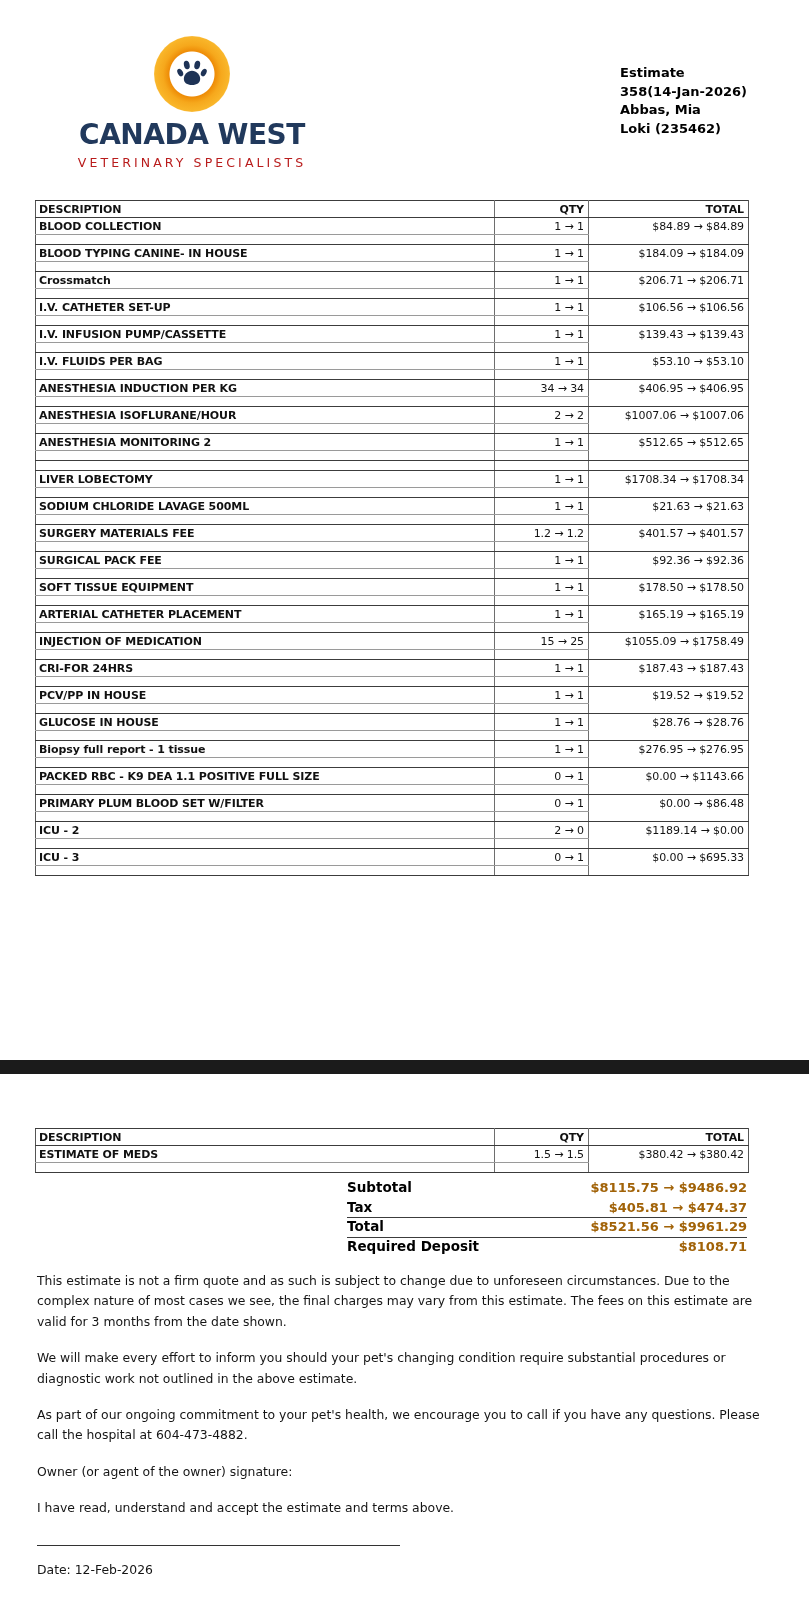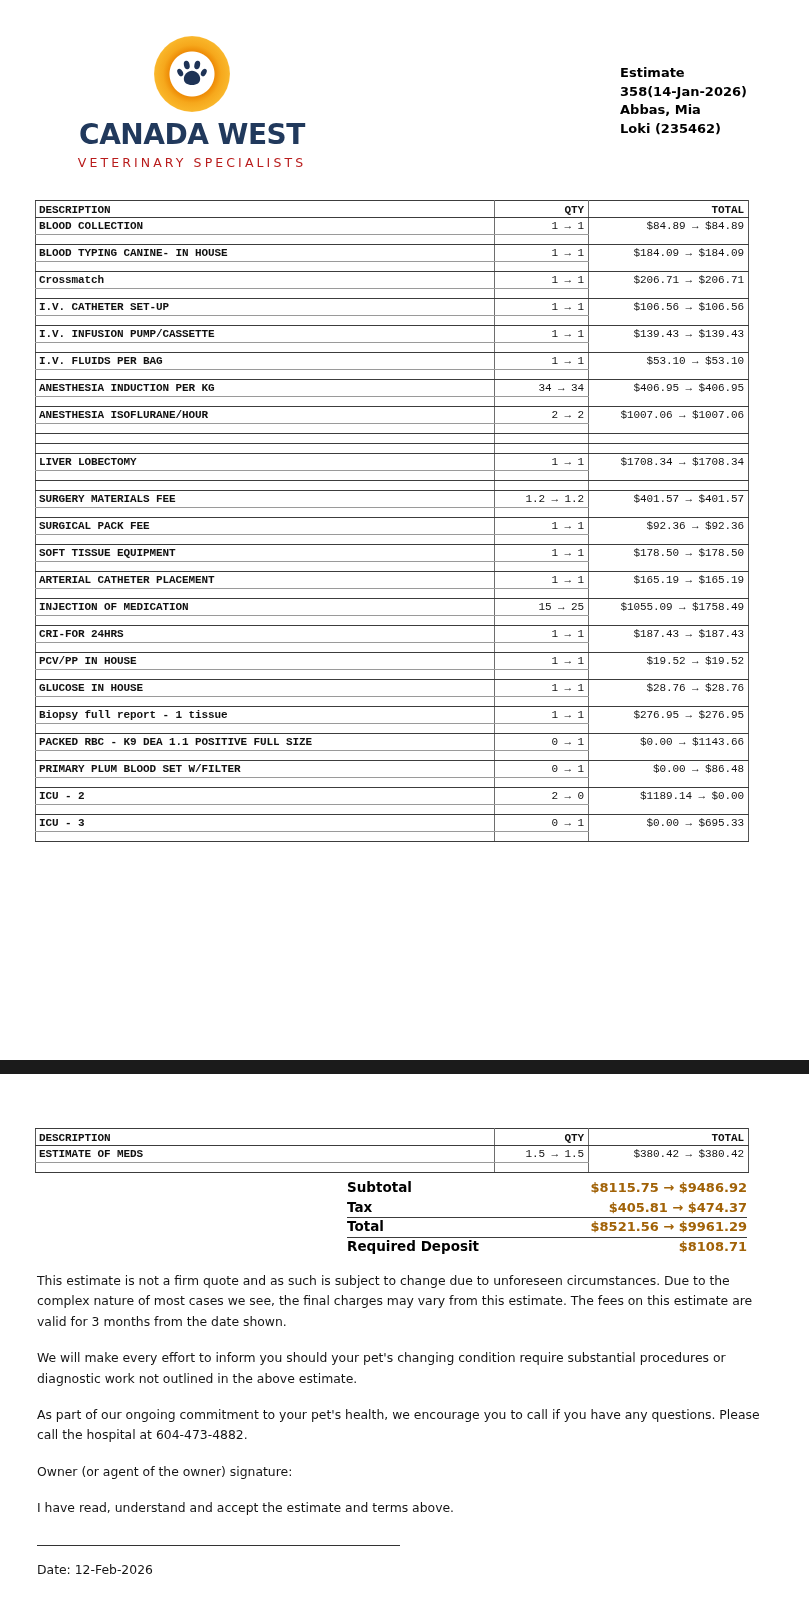--- a/index.html
+++ b/index.html
@@ -15,21 +15,21 @@
   .paw { width: 38px; height: 38px; }
   .logo-word { margin-top: 6px; font-size: 28px; font-weight: 700; letter-spacing: -0.5px; color: #21395c; white-space: nowrap; }
   .logo-tag { margin-top: 4px; font-size: 12.5px; letter-spacing: 3.1px; color: #b91c1c; white-space: nowrap; }
 
   .estimate-info { position: absolute; right: 62px; top: 64px; 
                    font-size: 13px; font-weight: 700; line-height: 18.5px; color: #000; }
 
   
   .itable { position: absolute; left: 35px; width: 713px; border-collapse: collapse; table-layout: fixed;
             border-top: 1px solid #3c3c3c; border-left: 1px solid #555; border-right: 1px solid #555;
-            font-size: 11px; letter-spacing: -0.1px; font-family: Liberation Mono, monospace; }
+            font-size: 11px; letter-spacing: -0.1px; }
   #table1 { top: 200px; }
   .itable col.c-desc { width: 459px; }
   .itable col.c-qty { width: 94px; }
   .itable col.c-total { width: 160px; }
   .itable th { font-weight: 700; text-align: left; height: 17px; padding: 2px 3px 1px 3px;
                border-bottom: 1px solid #3c3c3c; vertical-align: middle; }
   .itable th.qty, .itable th.total { text-align: right; border-left: 1px solid #6e6e6e; padding-right: 4px; }
   .itable tr.content td { height: 17px; padding: 2px 3px 1px 3px; vertical-align: top; }
   .itable tr.content td.desc { font-weight: 700; border-bottom: 1px solid #9a9a9a; }
   .itable tr.content td.qty { text-align: right; padding-right: 4px; border-left: 1px solid #6e6e6e; border-bottom: 1px solid #9a9a9a; }
@@ -169,39 +169,49 @@
         <tr class="content">
           <td class="desc">ANESTHESIA ISOFLURANE/HOUR</td>
           <td class="qty">2 → 2</td>
           <td class="total">$1007.06 → $1007.06</td>
         </tr>
         <tr class="spacer">
           <td class="desc"></td>
           <td class="qty"></td>
           <td class="total"></td>
         </tr>
+        <tr class="content">
+          <td class="desc">ANESTHESIA MONITORING 2</td>
+          <td class="qty">1 → 1</td>
+          <td class="total">$512.65 → $512.65</td>
+        </tr>
         <tr class="spacer">
           <td class="desc"></td>
           <td class="qty"></td>
           <td class="total"></td>
         </tr>
         <tr class="spacer">
           <td class="desc"></td>
           <td class="qty"></td>
           <td class="total"></td>
         </tr>
         <tr class="content">
           <td class="desc">LIVER LOBECTOMY</td>
           <td class="qty">1 → 1</td>
           <td class="total">$1708.34 → $1708.34</td>
         </tr>
         <tr class="spacer">
           <td class="desc"></td>
           <td class="qty"></td>
           <td class="total"></td>
+        </tr>
+        <tr class="content">
+          <td class="desc">SODIUM CHLORIDE LAVAGE 500ML</td>
+          <td class="qty">1 → 1</td>
+          <td class="total">$21.63 → $21.63</td>
         </tr>
         <tr class="spacer">
           <td class="desc"></td>
           <td class="qty"></td>
           <td class="total"></td>
         </tr>
         <tr class="content">
           <td class="desc">SURGERY MATERIALS FEE</td>
           <td class="qty">1.2 → 1.2</td>
           <td class="total">$401.57 → $401.57</td>

